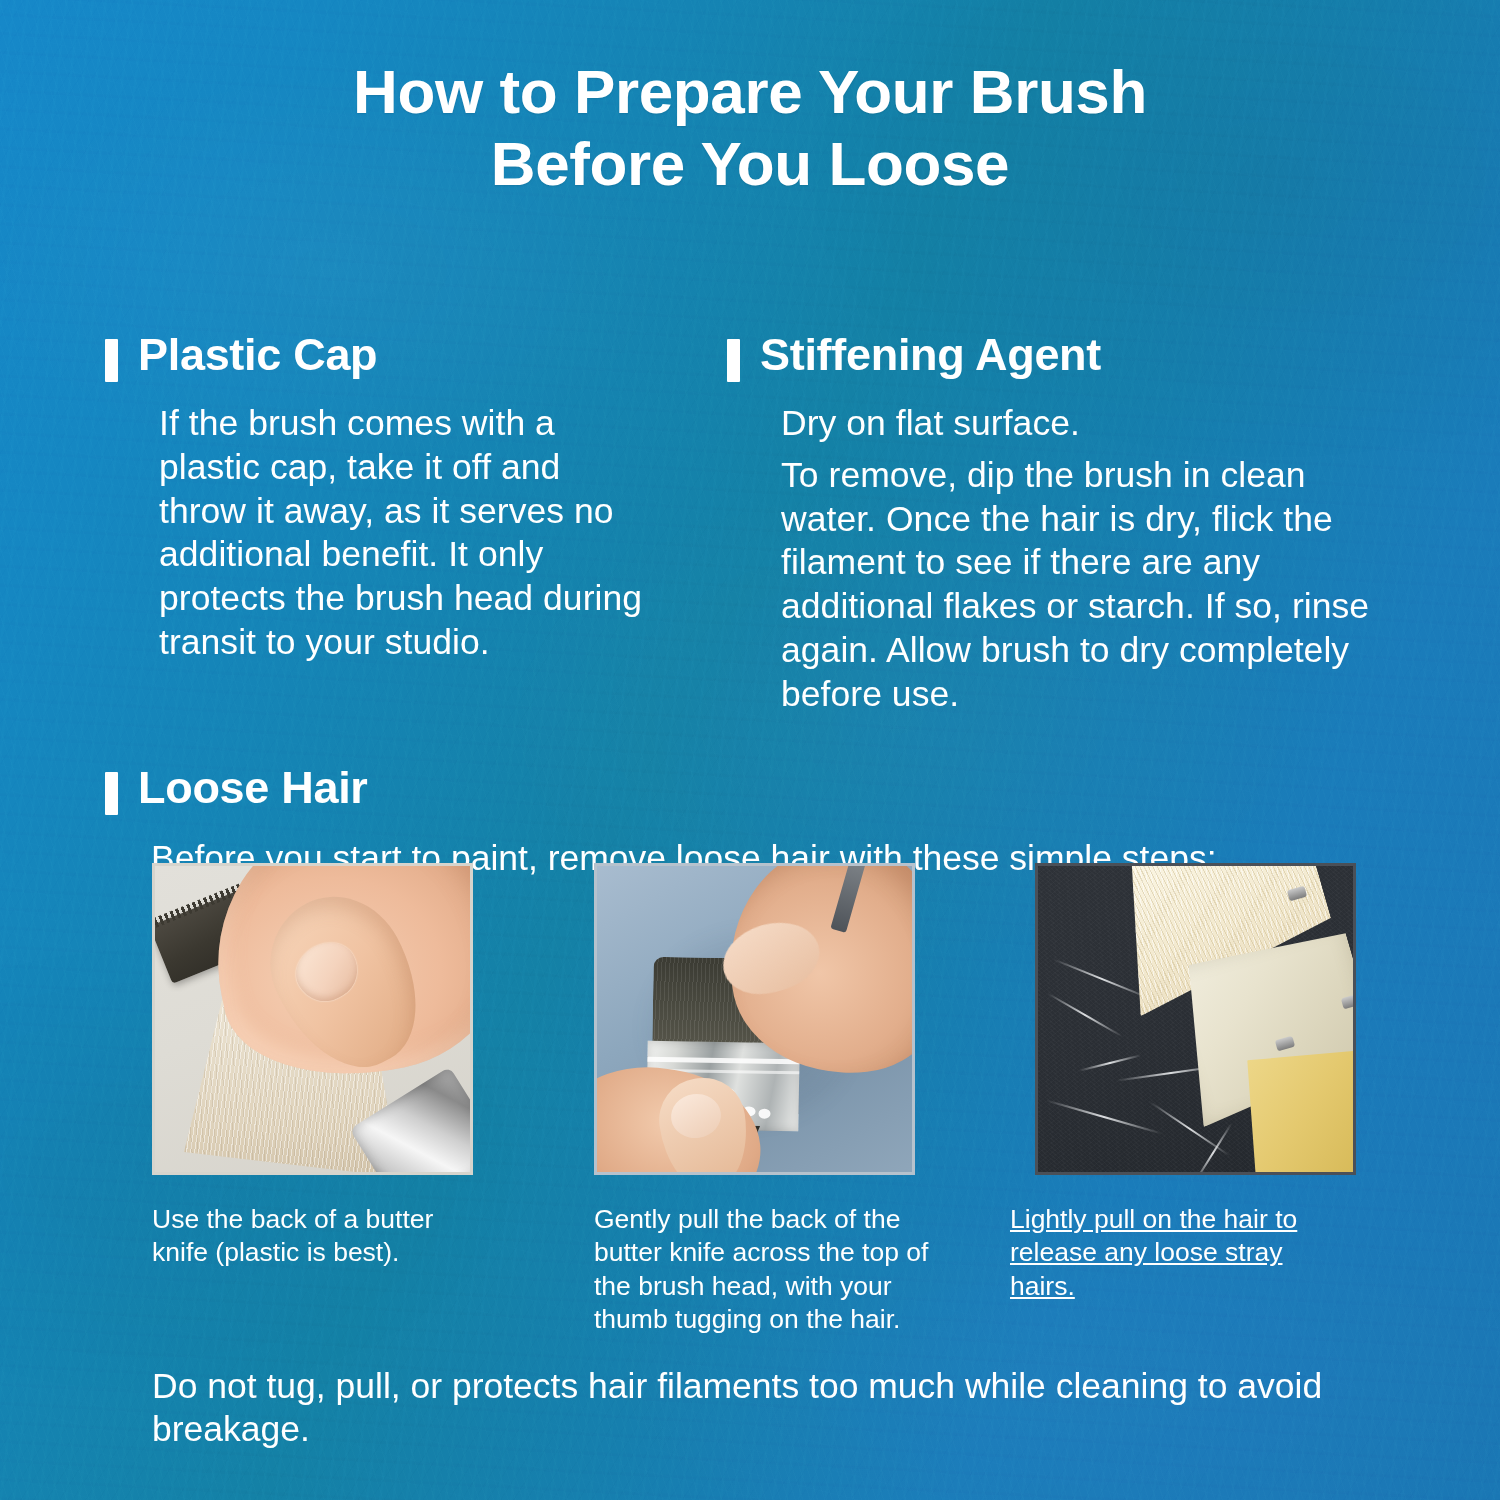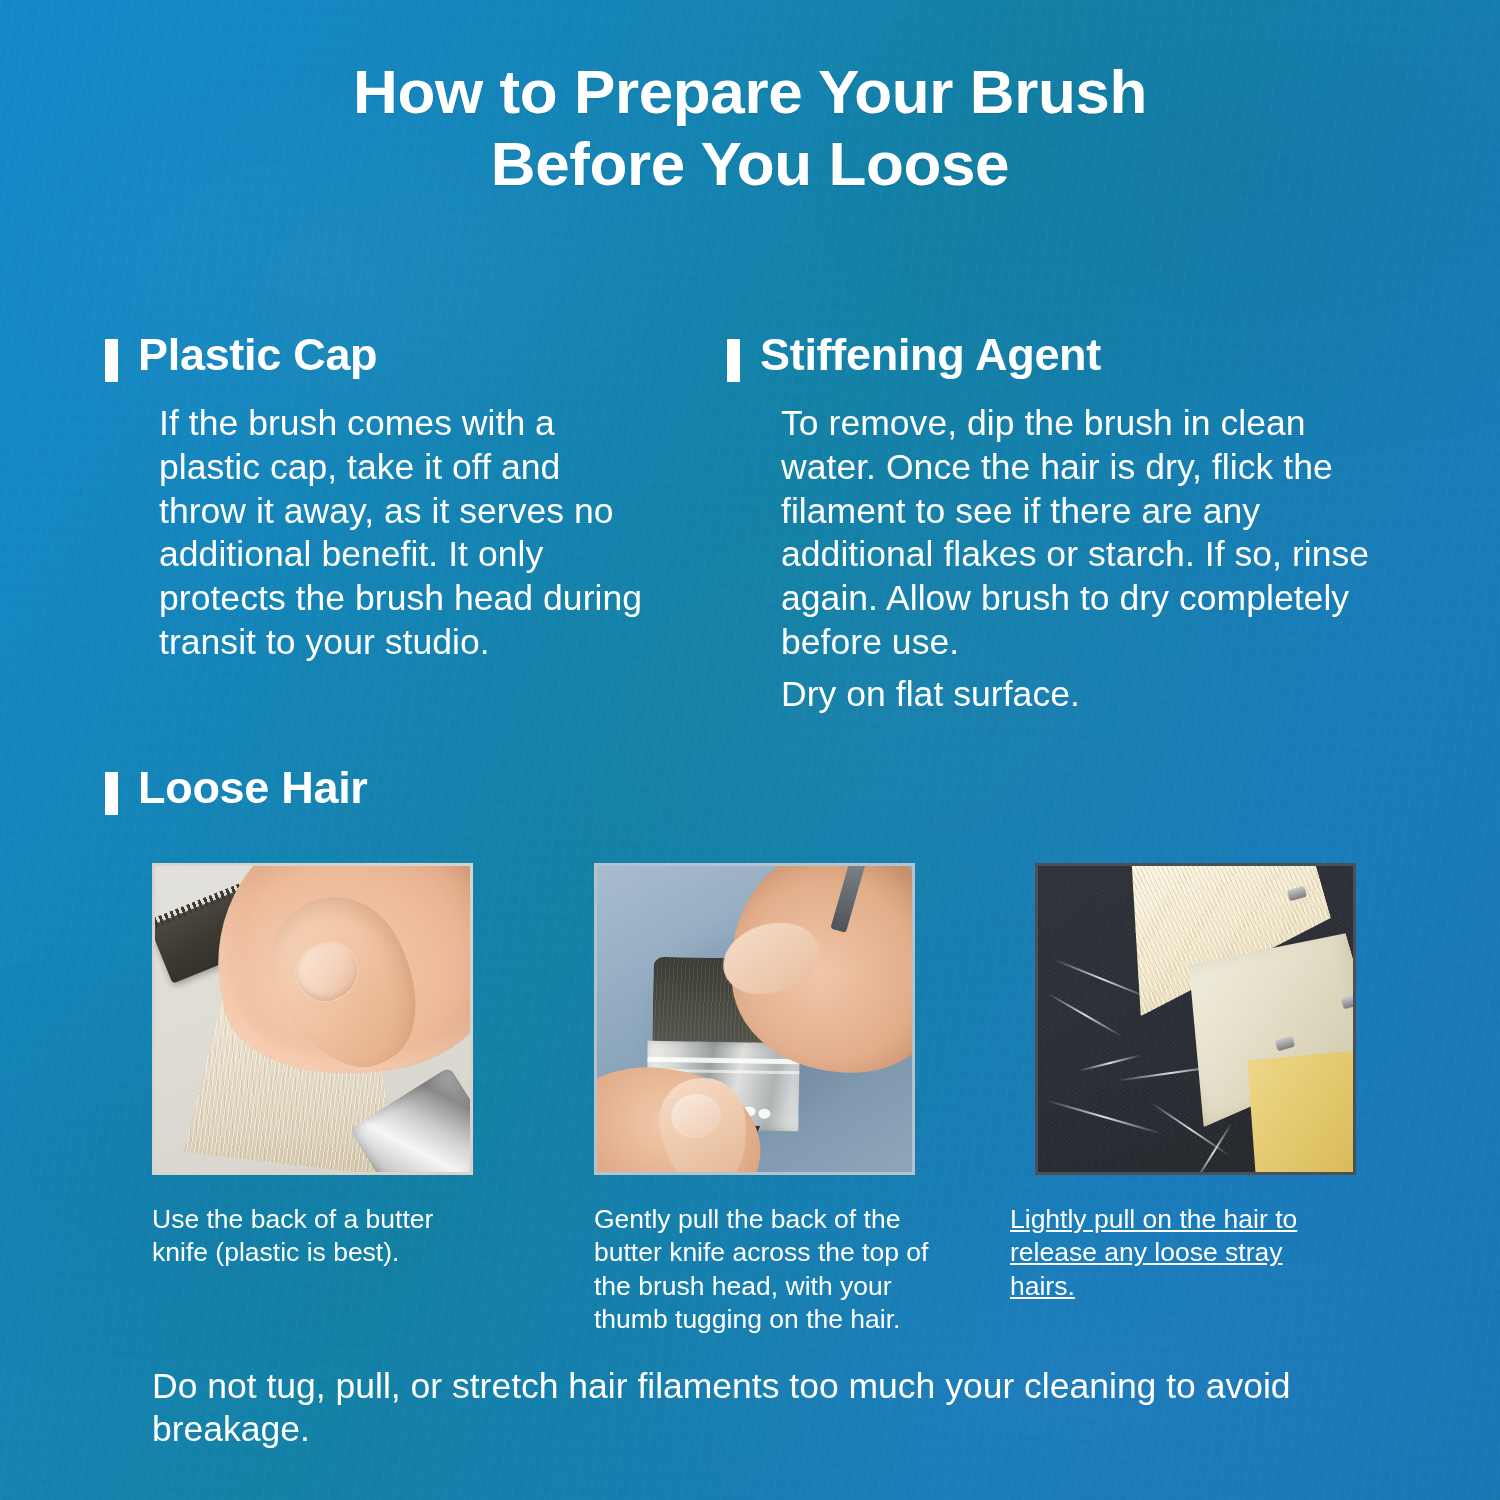--- a/index.html
+++ b/index.html
@@ -312,30 +312,31 @@
       <p>If the brush comes with a plastic cap, take it off and throw it away, as it serves no additional benefit. It only protects the brush head during transit to your studio.</p>
     </div>
   </div>
 
   <div class="col-right">
     <div class="sec-head">
       <span class="bar"></span>
       <span class="sec-title">Stiffening Agent</span>
     </div>
     <div class="body-text">
+      <p>Dry on flat surface.</p>
       <p>To remove, dip the brush in clean water. Once the hair is dry, flick the filament to see if there are any additional flakes or starch. If so, rinse again. Allow brush to dry completely before use.</p>
-      <p>Dry on flat surface.</p>
     </div>
   </div>
 
   <div class="loose">
     <div class="sec-head">
       <span class="bar"></span>
       <span class="sec-title">Loose Hair</span>
     </div>
+    <div class="intro">Before you start to paint, remove loose hair with these simple steps:</div>
   </div>
 
   <div class="photos">
 
     <div class="photo p1">
       <div class="inner">
         <div class="knife">
             <div class="serr"></div>
           </div>
         <div class="hair"></div>
@@ -386,15 +387,15 @@
         <span class="rivet" style="left:238px;top:172px;"></span>
         <div class="handle3"></div>
       </div>
     </div>
   </div>
 
   <div class="caption cap2">Gently pull the back of the butter knife across the top of the brush head, with your thumb tugging on the hair.</div>
   <div class="caption cap1">Use the back of a butter knife (plastic is best).</div>
   <div class="caption cap3">Lightly pull on the hair to release any loose stray hairs.</div>
 
-  <div class="footer">Do not tug, pull, or stretch hair filaments too much your cleaning to avoid breakage.</div>
+  <div class="footer">Do not tug, pull, or protects hair filaments too much while cleaning to avoid breakage.</div>
 
 </div>
 
 </body></html>

